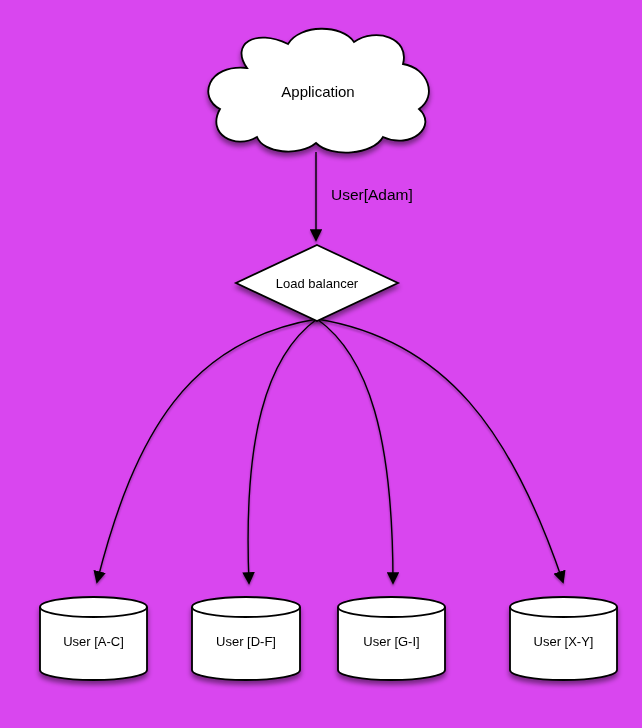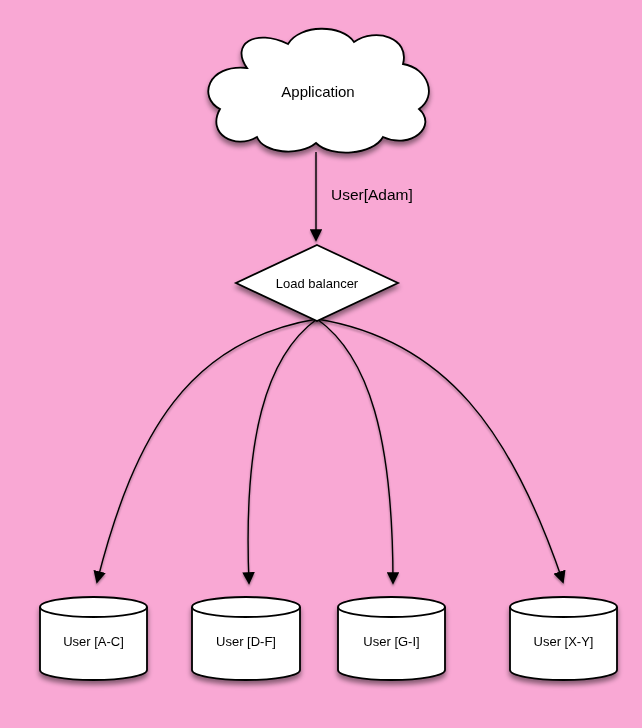--- a/index.html
+++ b/index.html
@@ -8,21 +8,21 @@
     background: #ffffff;
     width: 642px;
     height: 728px;
     overflow: hidden;
     font-family: "Liberation Sans", "DejaVu Sans", sans-serif;
   }
   .diagram-wrap {
     position: relative;
     width: 642px;
     height: 728px;
-    background: #f9a8d4;
+    background: #d946ef;
   }
   svg { display: block; }
   .shape {
     fill: #ffffff;
     stroke: #000000;
     stroke-width: 1.8;
   }
   .connector {
     fill: none;
     stroke: #000000;

